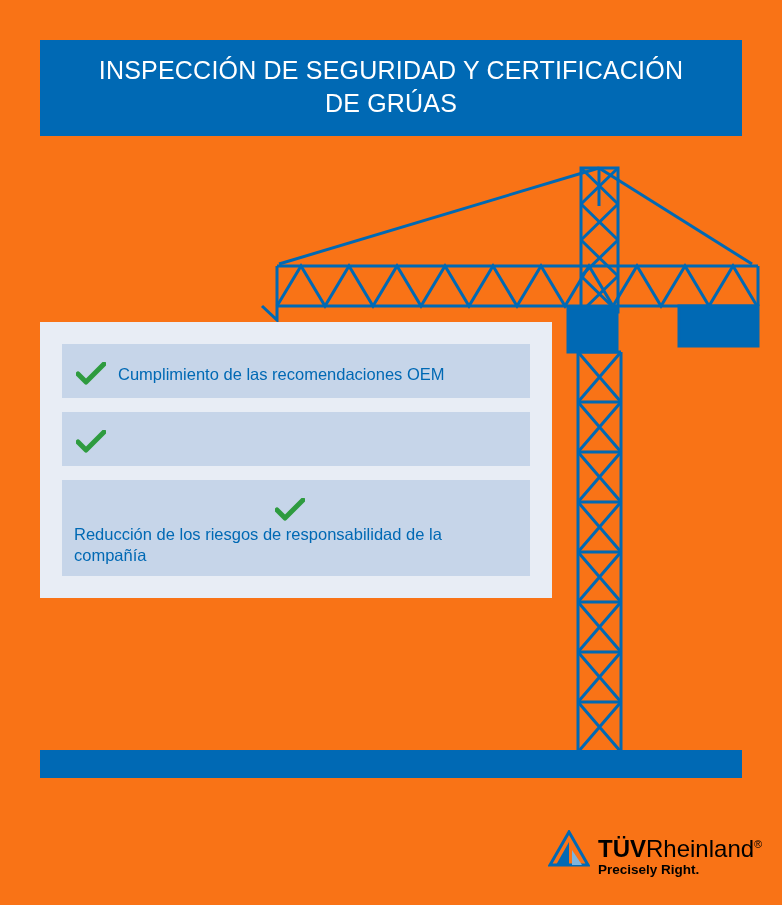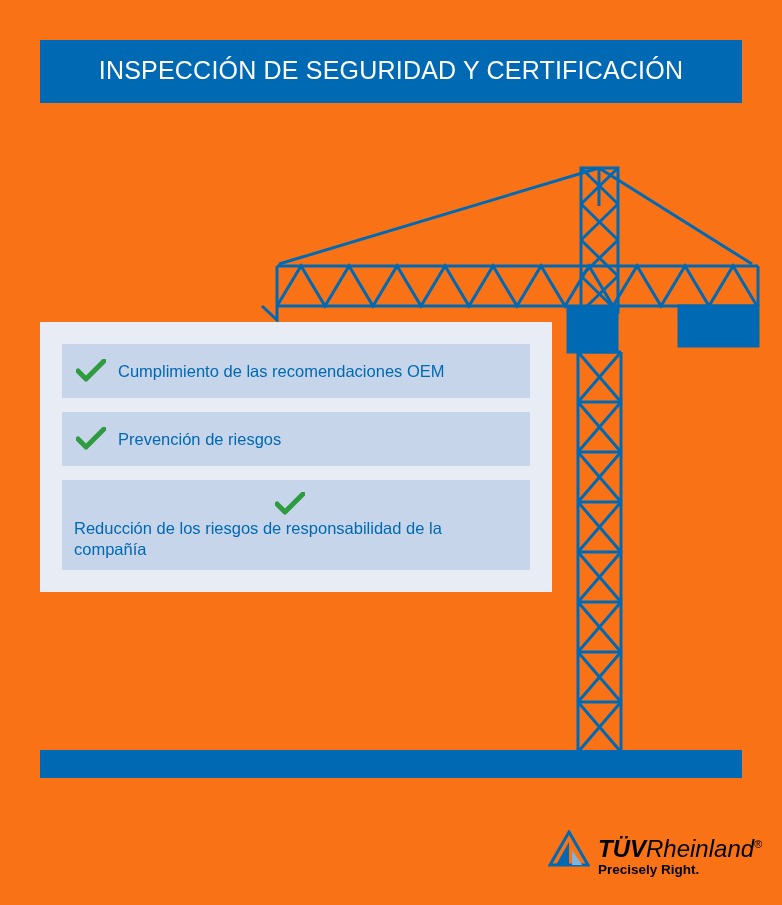--- a/index.html
+++ b/index.html
@@ -68,21 +68,21 @@
     background: #e8edf5;
     padding: 22px 22px 22px 22px;
     box-sizing: border-box;
   }
   .benefit-row {
     display: flex;
     align-items: center;
     background: #c6d5e9;
     margin-bottom: 14px;
     min-height: 54px;
-    padding: 10px 14px 10px 12px;
+    padding: 16px 14px 10px 12px;
     box-sizing: border-box;
   }
   .benefit-row:last-child {
     margin-bottom: 0;
     flex-direction: column;
   }
   .check-icon {
     flex: 0 0 auto;
     width: 34px;
     height: 28px;
@@ -112,21 +112,20 @@
     top: 2px;
   }
   #logo-wordmark {
     position: absolute;
     left: 50px;
     top: 3px;
     font-size: 24px;
     line-height: 26px;
     color: #000000;
     white-space: nowrap;
-    font-style: italic;
   }
   #logo-wordmark .bold {
     font-weight: bold;
   }
   #logo-wordmark .reg {
     font-size: 11px;
     vertical-align: super;
   }
   #logo-tagline {
     position: absolute;
@@ -138,20 +137,21 @@
     white-space: nowrap;
   }
 </style>
 </head>
 <body>
 
 <div id="infographic">
 
   <div id="title-banner">
     <span class="title-text">INSPECCIÓN DE SEGURIDAD Y CERTIFICACIÓN</span>
+    <span class="title-text">DE GRÚAS</span>
   </div>
 
   <div id="crane-illustration">
     <svg width="782" height="660" viewBox="0 0 782 660" xmlns="http://www.w3.org/2000/svg" aria-hidden="true">
       <g stroke="#0069b4" fill="none">
 
         <g stroke-width="3">
 
           <path d="M599 48 L752 144"></path>
           <path d="M599 48 L279 144"></path>
@@ -217,21 +217,20 @@
       <span class="benefit-label">Cumplimiento de las recomendaciones OEM</span>
     </div>
 
 
     <div class="benefit-row">
       <span class="check-icon">
         <svg width="30" height="24" viewBox="0 0 30 24" xmlns="http://www.w3.org/2000/svg" aria-hidden="true">
           <path d="M2 12 L10 20 L28 2" stroke="#2e9b3f" stroke-width="5" fill="none" stroke-linecap="round" stroke-linejoin="round"></path>
         </svg>
       </span>
-      <span class="benefit-label">Prevención de riesgos</span>
     </div>
 
 
     <div class="benefit-row">
       <span class="check-icon">
         <svg width="30" height="24" viewBox="0 0 30 24" xmlns="http://www.w3.org/2000/svg" aria-hidden="true">
           <path d="M2 12 L10 20 L28 2" stroke="#2e9b3f" stroke-width="5" fill="none" stroke-linecap="round" stroke-linejoin="round"></path>
         </svg>
       </span>
       <span class="benefit-label">Reducción de los riesgos de responsabilidad de la compañía</span>

